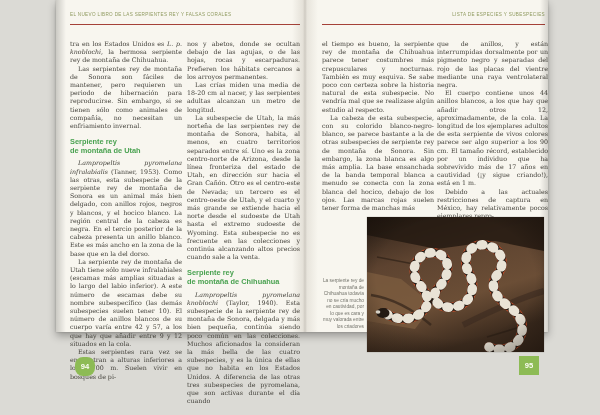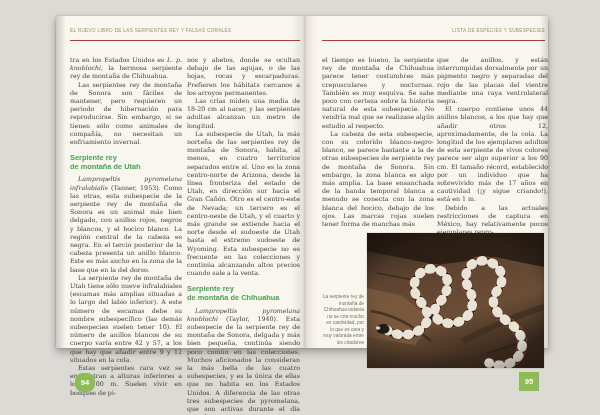--- a/index.html
+++ b/index.html
@@ -1,18 +1,18 @@
 <!DOCTYPE html>
 <html><head>
 <meta charset="utf-8">
 <style>
   html,body{margin:0;padding:0;background:#c9c8c3;}
   .stage{position:relative;width:600px;height:415px;background:#dbdad5;overflow:hidden;
          font-family:"Liberation Sans",sans-serif;}
-  .spread{position:absolute;left:56px;top:16px;width:492px;height:332px;background:#f8f6ef;
+  .spread{position:absolute;left:56px;top:0;width:492px;height:332px;background:#f8f6ef;
           box-shadow:0 4px 8px rgba(0,0,0,.30),0 0 2px rgba(0,0,0,.2);}
   .edge-left{position:absolute;left:0;top:0;width:10px;height:100%;
           background:linear-gradient(90deg,rgba(0,0,0,.18),rgba(0,0,0,0));}
   .edge-right{position:absolute;right:0;top:0;width:8px;height:100%;
           background:linear-gradient(270deg,rgba(0,0,0,.14),rgba(0,0,0,0));}
   .gutter{position:absolute;left:236px;top:0;width:26px;height:100%;
           background:linear-gradient(90deg,rgba(0,0,0,0),rgba(86,70,50,.12) 42%,rgba(60,48,34,.22) 50%,rgba(86,70,50,.10) 58%,rgba(0,0,0,0));}
   .runhead{position:absolute;top:12px;font-size:4.6px;letter-spacing:.35px;color:#8f9a5f;white-space:nowrap;}
   .rh-left{left:14px;}
   .rh-right{left:266px;width:223px;text-align:right;}

